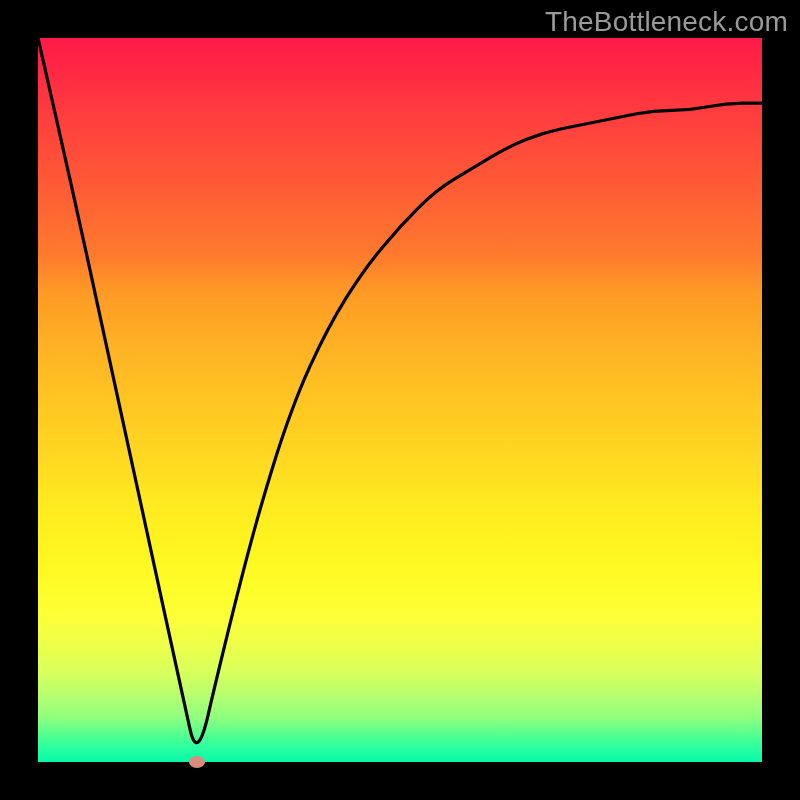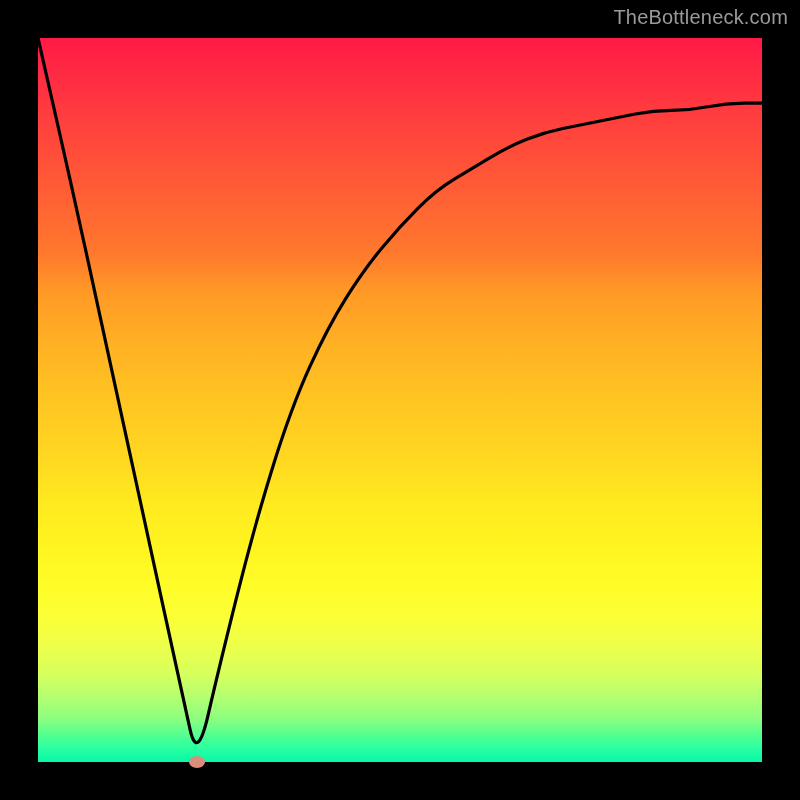--- a/index.html
+++ b/index.html
@@ -59,21 +59,21 @@
     height: 12px;
     border-radius: 50% / 50%;
     background: #d98d7a;
     transform: translate(-50%, -50%);
   }
   .watermark {
     position: absolute;
     top: 6px;
     right: 12px;
     color: #9a9a9a;
-    font-size: 20px;
+    font-size: 28px;
     font-weight: 500;
     letter-spacing: 0.2px;
     user-select: none;
   }
 </style>
 </head>
 <body>
 
 <div class="frame">
   <div class="watermark">TheBottleneck.com</div>

